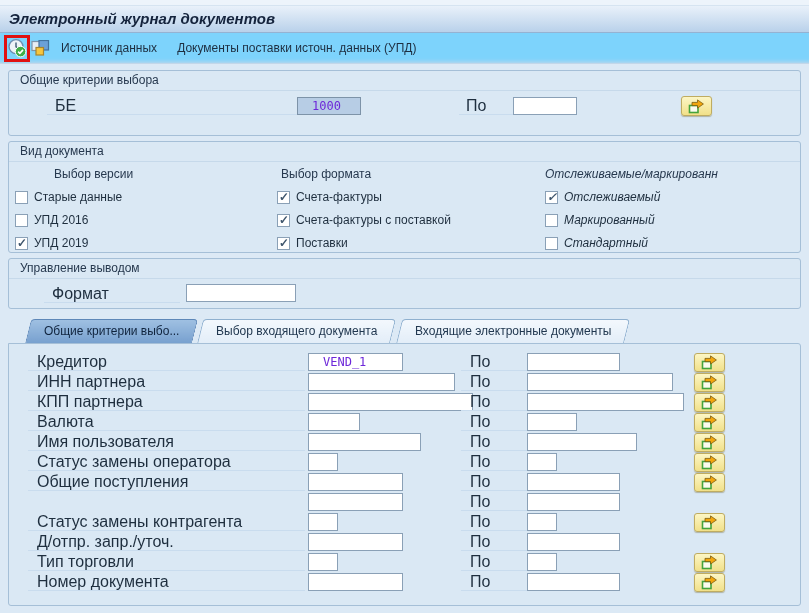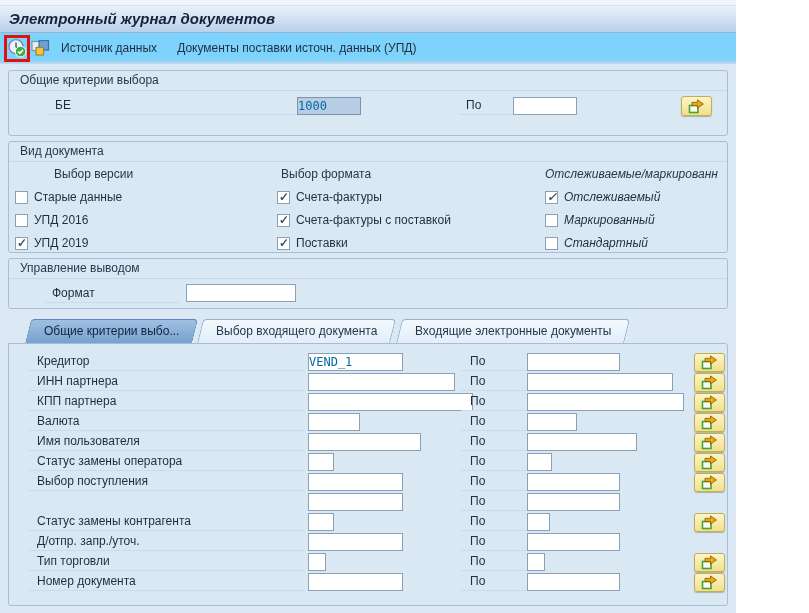--- a/index.html
+++ b/index.html
@@ -1,40 +1,40 @@
 <!DOCTYPE html>
 <html><head>
 <meta charset="utf-8">
 <style>
   html,body{margin:0;padding:0;}
   body{font-family:"Liberation Sans",sans-serif;font-size:12px;color:#1e2e3e;}
-  .screen{position:relative;width:736px;height:613px;background:#dce9f5;overflow:hidden;}
+  .screen{position:relative;width:809px;height:613px;background:#dce9f5;overflow:hidden;}
 
   .topstrip{position:absolute;top:0;left:0;right:0;height:5px;background:#edf4fb;border-bottom:1px solid #d6e4f1;}
   .titlebar{position:absolute;top:6px;left:0;right:0;height:26px;background:linear-gradient(#e9f1fa,#b9d1ea);
     border-bottom:1px solid #94b2d2;font-style:italic;font-weight:bold;font-size:15px;line-height:26px;
     color:#14233c;padding-left:9px;}
   .toolbar{position:absolute;top:33px;left:0;right:0;height:30px;background:#7dd3fc;
     border-bottom:1px solid #c3d7e9;box-shadow:inset 0 -4px 4px -3px #c3d7e9;display:flex;align-items:center;}
   .exec-hl{box-sizing:border-box;width:26px;height:27px;border:3px solid #e01111;margin-left:4px;
     display:flex;align-items:center;justify-content:center;}
   .iconbtn{background:transparent;border:none;padding:0;margin:0 1px;cursor:pointer;display:flex;align-items:center;}
   .txtbtn{background:transparent;border:none;font-family:"Liberation Sans",sans-serif;font-size:12px;
     color:#1d2e40;padding:0 10px;cursor:pointer;}
   .txtbtn:first-of-type{margin-left:8px;}
 
   .group{position:absolute;left:8px;right:8px;border:1px solid #a5bfd7;border-radius:3px;background:#dae8f4;}
   .ghead{height:19px;line-height:19px;padding-left:11px;font-size:12px;color:#26384e;border-bottom:1px solid #c6d9ea;}
   #grp-general{top:70px;height:64px;}
   #grp-doctype{top:141px;height:110px;}
   #grp-output{top:258px;height:49px;}
 
-  .ulabel{position:absolute;height:17px;line-height:17px;border-bottom:1px solid #c9dcee;font-size:12px;color:#1e2e3e;}
+  .ulabel{position:absolute;height:17px;line-height:17px;border-bottom:1px solid #c9dcee;font-size:16px;color:#1e2e3e;}
   .fld{box-sizing:border-box;position:absolute;height:18px;border:1px solid #8aa0b6;background:#fff;
-    font-family:"DejaVu Sans Mono",monospace;font-size:12px;color:#0369a1;padding:0 0;}
+    font-family:"DejaVu Sans Mono",monospace;font-size:12px;color:#6d28d9;padding:0 14px;}
   .fld.sel{background:#b7cde5;border-color:#7d93a8;}
 
   .msel{position:absolute;box-sizing:border-box;width:31px;height:20px;display:flex;align-items:center;
     justify-content:center;background:linear-gradient(#fcf6c5,#f1e089);border:1px solid #bfac61;
     border-radius:3px;box-shadow:0 1px 1px rgba(110,100,50,.4);cursor:pointer;padding:0;}
 
   .cbcol{position:absolute;top:25px;}
   .cbhead{display:block;font-size:12px;color:#26384e;margin-bottom:8px;}
   .cbrow{position:relative;height:23px;}
   .cb{position:absolute;left:0;top:2px;width:13px;height:13px;box-sizing:border-box;background:#fff;
@@ -235,21 +235,21 @@
     <div class="ulabel tolbl">По</div>
     <input class="fld toval" value="" style="width: 25px;">
     <button class="msel">
       <svg width="17" height="15" viewBox="0 0 17 15">
         <rect x="1.5" y="6.5" width="8.5" height="7" fill="#fbfbee" stroke="#45a33c" stroke-width="1.6"></rect>
         <path d="M4 3.4 L9.5 3.4 L9.5 0.9 L15.4 5 L9.5 9.1 L9.5 6.6 L4 6.6 Z" fill="#f2a60d" stroke="#7a5c10" stroke-width="0.8"></path>
       </svg>
     </button>
   </div>
         <div class="crow">
-    <div class="ulabel lbl">Выбор поступления</div>
+    <div class="ulabel lbl">Общие поступления</div>
     <input class="fld val" value="" style="width: 95px;">
     <div class="ulabel tolbl">По</div>
     <input class="fld toval" value="" style="width: 93px;">
     <button class="msel">
       <svg width="17" height="15" viewBox="0 0 17 15">
         <rect x="1.5" y="6.5" width="8.5" height="7" fill="#fbfbee" stroke="#45a33c" stroke-width="1.6"></rect>
         <path d="M4 3.4 L9.5 3.4 L9.5 0.9 L15.4 5 L9.5 9.1 L9.5 6.6 L4 6.6 Z" fill="#f2a60d" stroke="#7a5c10" stroke-width="0.8"></path>
       </svg>
     </button>
   </div>

